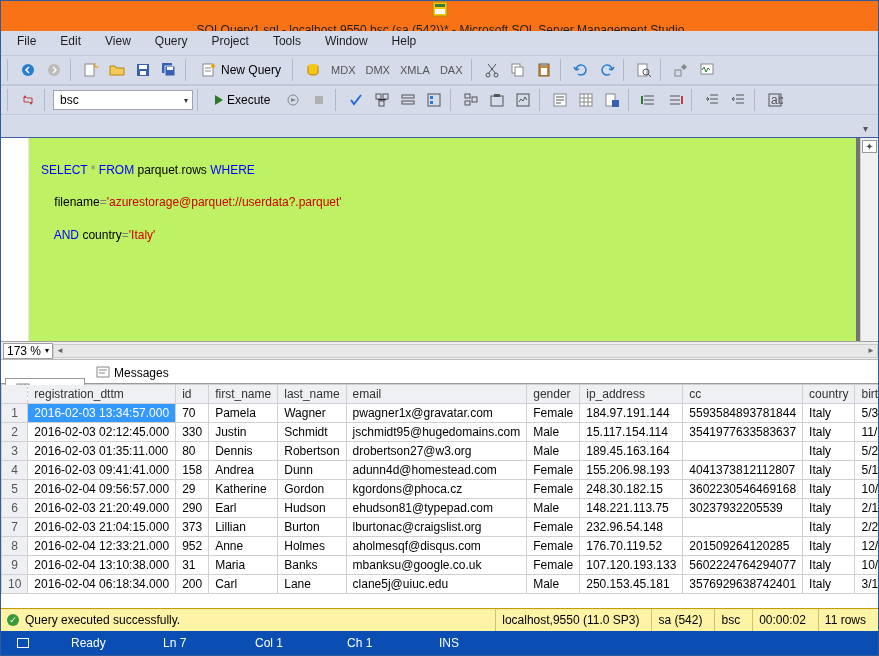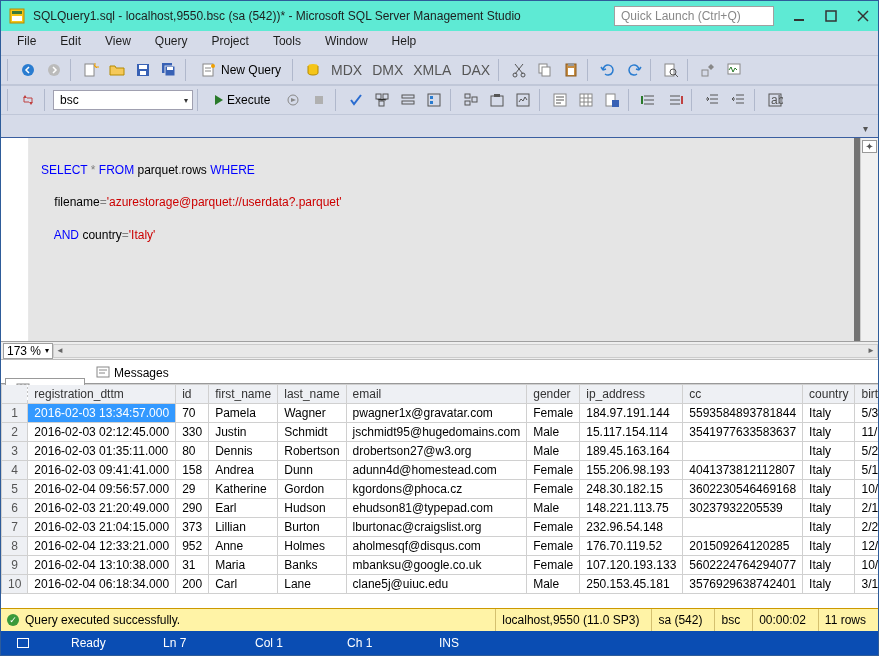--- a/index.html
+++ b/index.html
@@ -1,45 +1,45 @@
 <!DOCTYPE html>
 <html><head>
 <meta charset="utf-8">
 <style>
 * { margin:0; padding:0; box-sizing:border-box; font-family:"Segoe UI",Tahoma,sans-serif; font-size:12px; }
 body { width:879px; height:656px; background:#fff; overflow:hidden; border:1px solid #2e5c9a; display:flex; flex-direction:column; }
-.titlebar { height:30px; background:#5eead4; display:flex; align-items:center; padding:0 8px; gap:6px; }
+.titlebar { height:30px; background:#f97316; display:flex; align-items:center; padding:0 8px; gap:6px;flex-direction:column; }
 .titlebar .icon { width:16px; height:16px; }
 .titlebar .title { flex:1; color:#1e1e1e; padding-left:2px; }
 .quicklaunch { width:160px; height:20px; border:1px solid #a0a0a0; background:#fff; padding:0 6px; color:#888; display:flex; align-items:center; }
 .winbtns { display:flex; gap:18px; margin-left:12px; }
 .winbtn { width:14px; height:14px; display:flex; align-items:center; justify-content:center; font-weight:bold; color:#333; }
 
 .menubar { height:24px; background:#d6dbe9; display:flex; padding:0 6px; gap:4px; }
 .menuitem { padding:3px 10px; color:#1e1e1e; }
 
 .toolbar { height:30px; background:#d6dbe9; border-top:1px solid #c0c7d8; border-bottom:1px solid #c0c7d8; display:flex; align-items:center; padding:0 4px; gap:2px; }
 .tbn { min-width:22px; height:22px; display:flex; align-items:center; justify-content:center; padding:0 3px; border:1px solid transparent; }
 .tbn svg { width:16px; height:16px; }
 .tbn.text { padding:0 6px; gap:4px; }
 .sep { width:5px; height:22px; border-left:1px solid #b0b8cc; margin:0 2px; }
-.tinylbl { font-size:14px; color:#555; }
+.tinylbl { font-size:11px; color:#555; }
 .combo { height:20px; border:1px solid #a0a0b0; background:#fff; display:flex; align-items:center; padding:0 4px 0 6px; gap:4px; }
 .combo .arrow { font-size:8px; color:#333; }
 .execute-btn { display:flex; align-items:center; gap:4px; padding:0 8px; height:22px; border:1px solid transparent; }
 .play { width:0; height:0; border-left:8px solid #2a7a2a; border-top:5px solid transparent; border-bottom:5px solid transparent; }
 
 .tabbar { height:22px; background:#d6dbe9; display:flex; align-items:flex-end; padding:0 4px; }
 .doctab { height:20px; background:#fff3a6; border:1px solid #cc9900; border-bottom:none; display:flex; align-items:center; padding:0 6px; gap:6px; font-size:11px; }
 .doctab .close { font-weight:bold; color:#555; }
 .doctab .pin { font-size:9px; color:#555; }
 
 .editor-wrap { flex:0 0 205px; display:flex; border-top:1px solid #3a5ea0; border-bottom:1px solid #a0a0a0; position:relative; }
 .gutter { width:28px; background:#fff; border-right:1px solid #e8e8e8; }
-.editor { flex:1; background:#e5e5e5; padding:14px 8px 8px 12px; font-family:Consolas,monospace; font-size:18px; line-height:1.8; white-space:pre; overflow:hidden; border-right:6px solid #737373; position:relative; }
+.editor { flex:1; background:#bef264; padding:14px 8px 8px 12px; font-family:Consolas,monospace; font-size:18px; line-height:1.8; white-space:pre; overflow:hidden; border-right:4px solid #737373; position:relative; }
 .editor .kw { color:#0000ff; }
 .editor .op { color:#808080; }
 .editor .str { color:#cc0000; }
 .editor .plain { color:#000; }
 .right-gutter { width:18px; background:#f0f0f0; border-left:1px solid #ccc; display:flex; align-items:flex-start; justify-content:center; padding-top:2px; }
 .right-gutter span { font-size:10px; color:#555; border:1px solid #999; padding:0 2px; background:#fff; }
 
 .zoom-row { height:18px; background:#eee; border-bottom:1px solid #bbb; display:flex; align-items:center; }
 .zoom-row .zbox { width:50px; height:16px; border:1px solid #a0a0a0; background:#fff; margin-left:2px; padding:0 3px; font-size:11px; display:flex; align-items:center; justify-content:space-between; }
 .zoom-row .track { flex:1; height:14px; background:#e8e8e8; border:1px solid #ccc; position:relative; }

